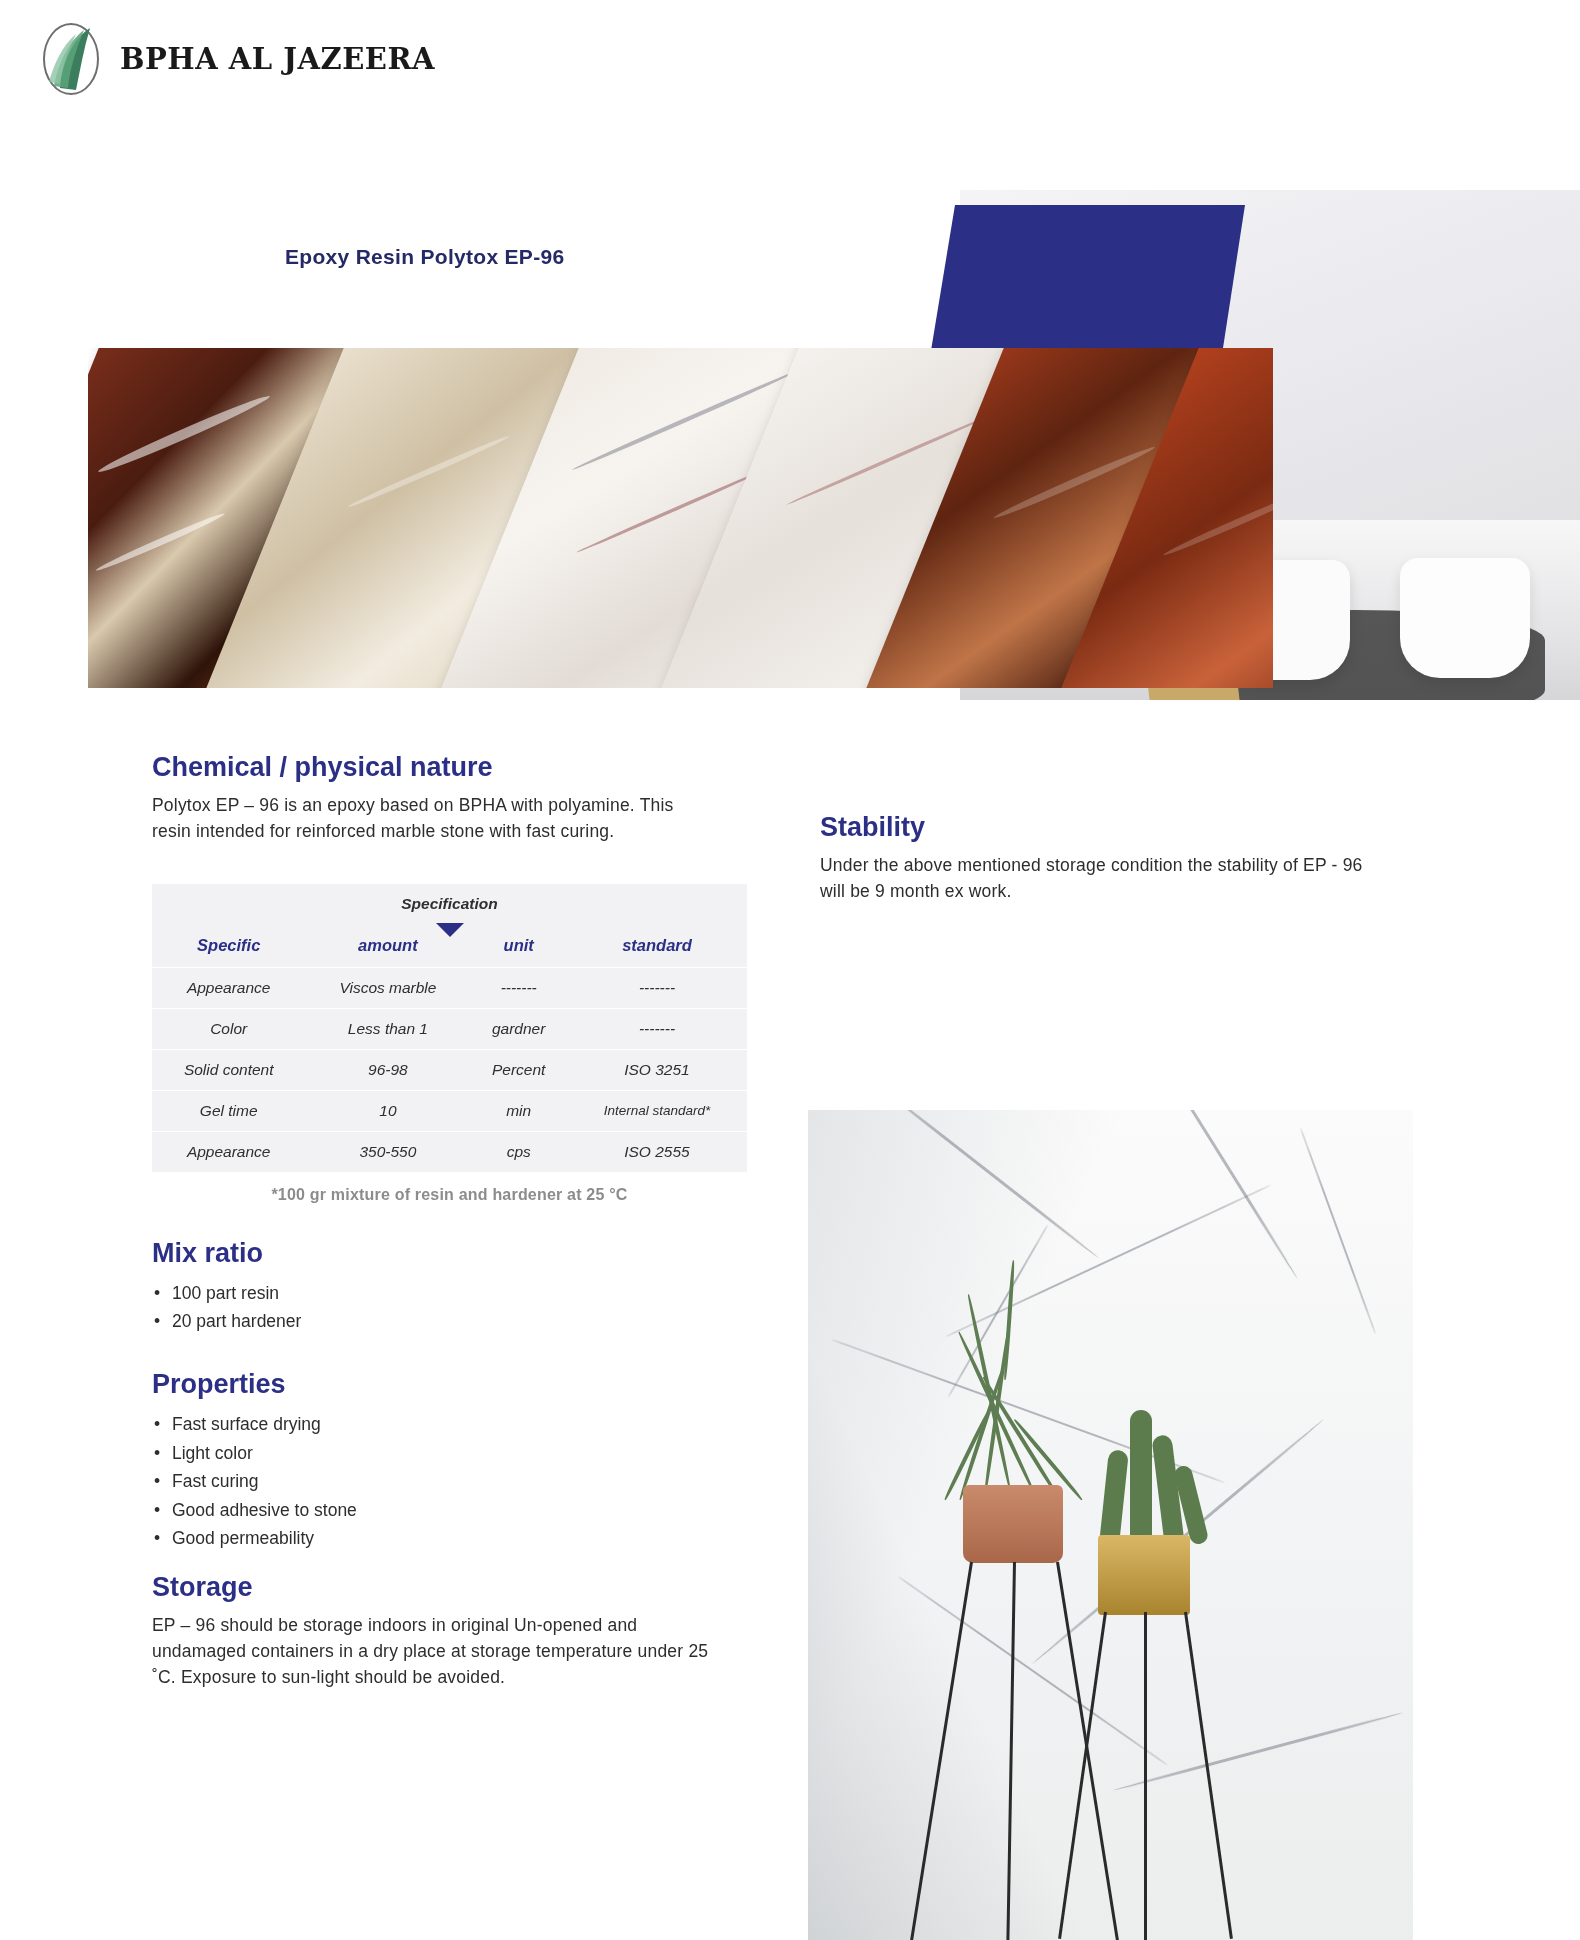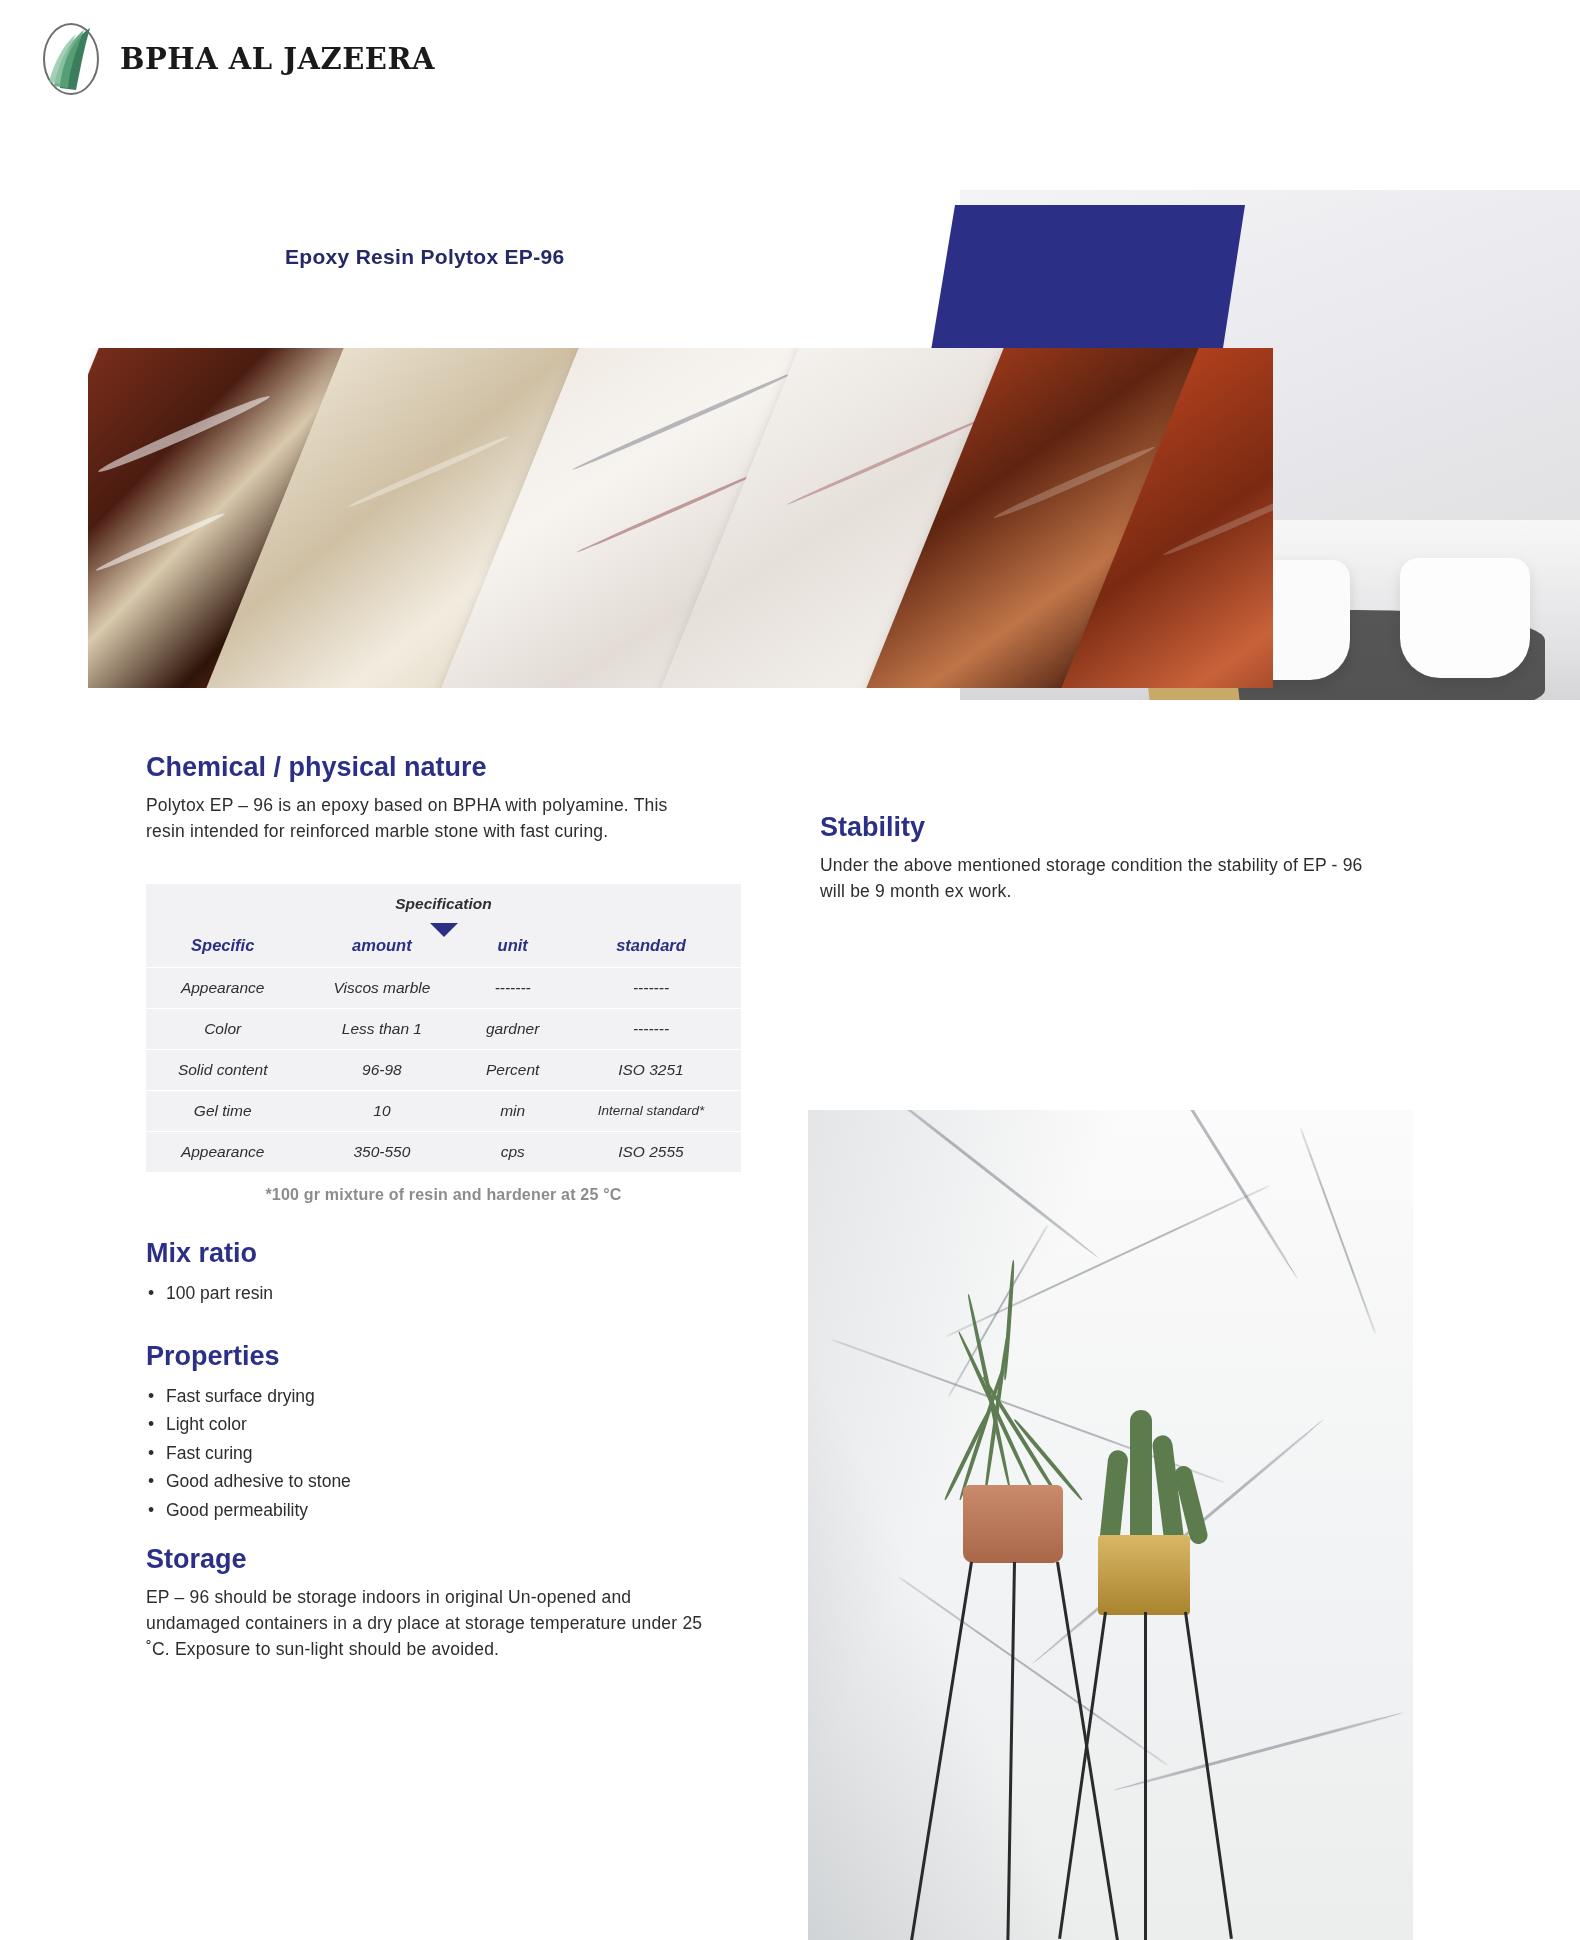--- a/index.html
+++ b/index.html
@@ -166,21 +166,21 @@
   .body-text {
     font-size: 17.5px;
     line-height: 1.48;
     color: #2d2d2d;
     letter-spacing: .2px;
     margin: 0;
   }
 
   .col-left {
     position: absolute;
-    left: 146px;
+    left: 152px;
     top: 752px;
     width: 600px;
   }
   .col-right {
     position: absolute;
     left: 820px;
     top: 812px;
     width: 570px;
   }
 
@@ -415,20 +415,21 @@
         <td>ISO 2555</td>
       </tr>
     </tbody>
   </table>
   <div class="table-note">*100 gr mixture of resin and hardener at 25 °C</div>
 
   <div class="block">
     <h2 class="section-title">Mix ratio</h2>
     <ul class="bullets">
       <li>100 part resin</li>
+      <li>20 part hardener</li>
     </ul>
   </div>
 
   <div class="block">
     <h2 class="section-title">Properties</h2>
     <ul class="bullets">
       <li>Fast surface drying</li>
       <li>Light color</li>
       <li>Fast curing</li>
       <li>Good adhesive to stone</li>

